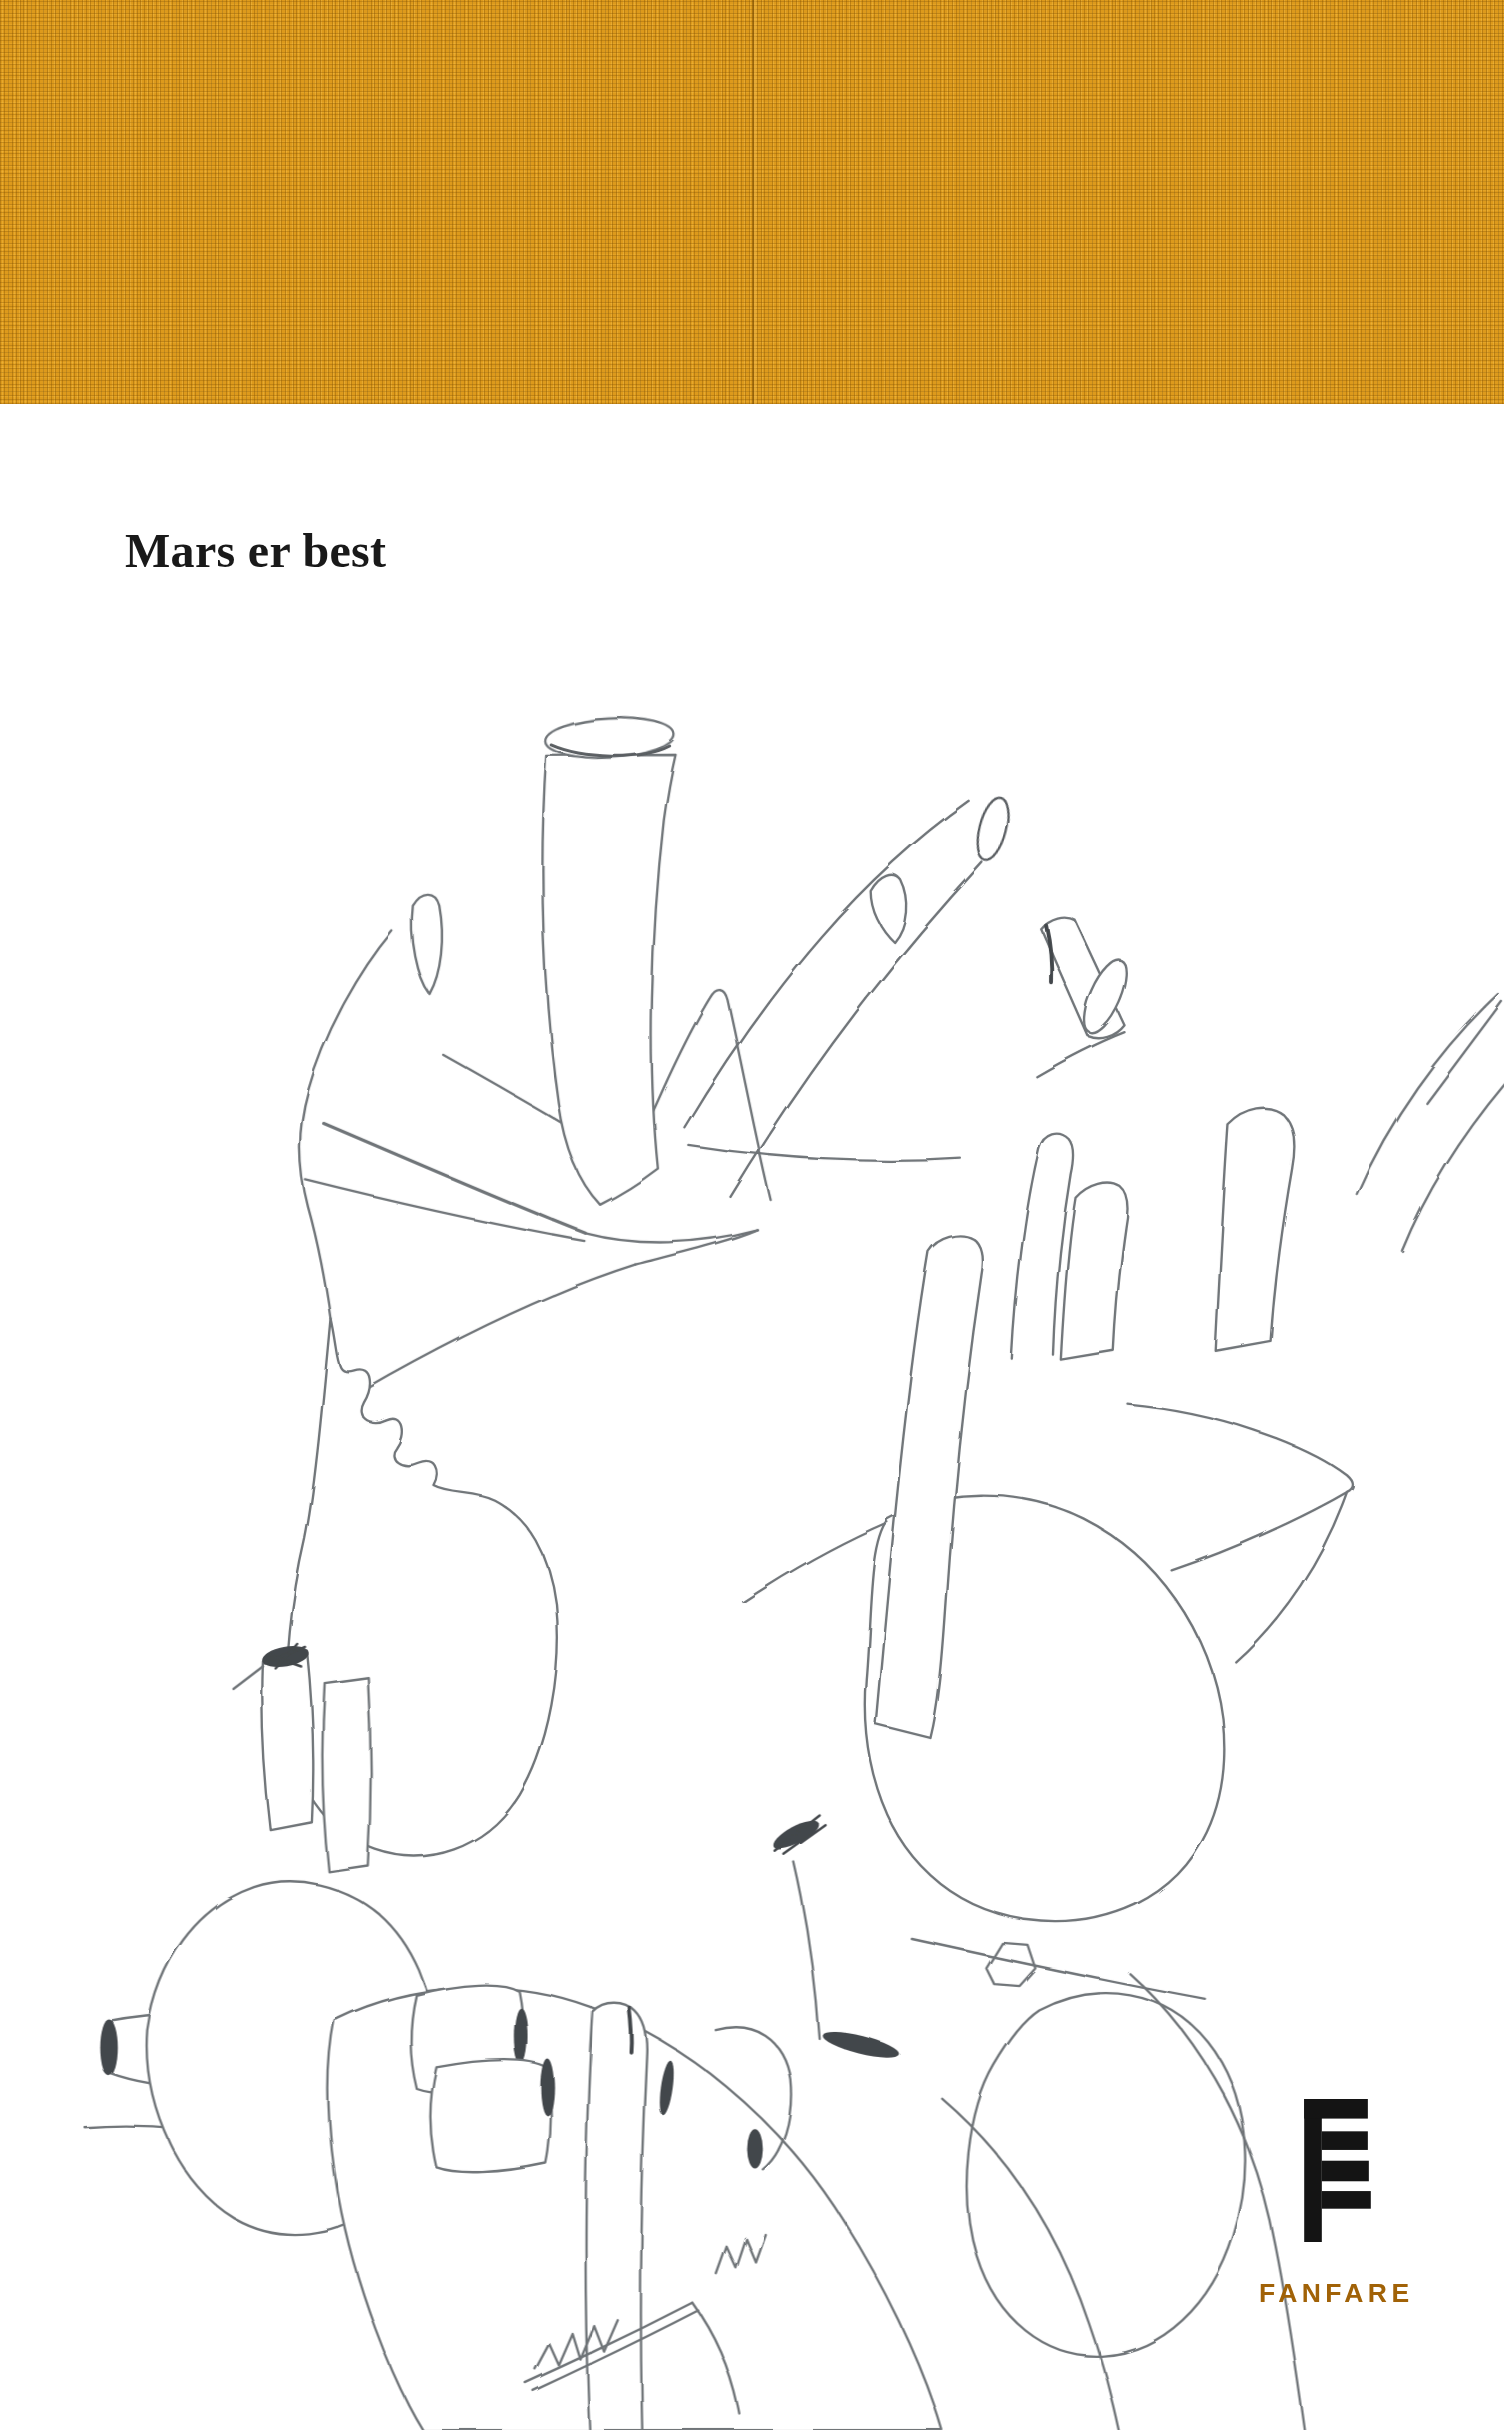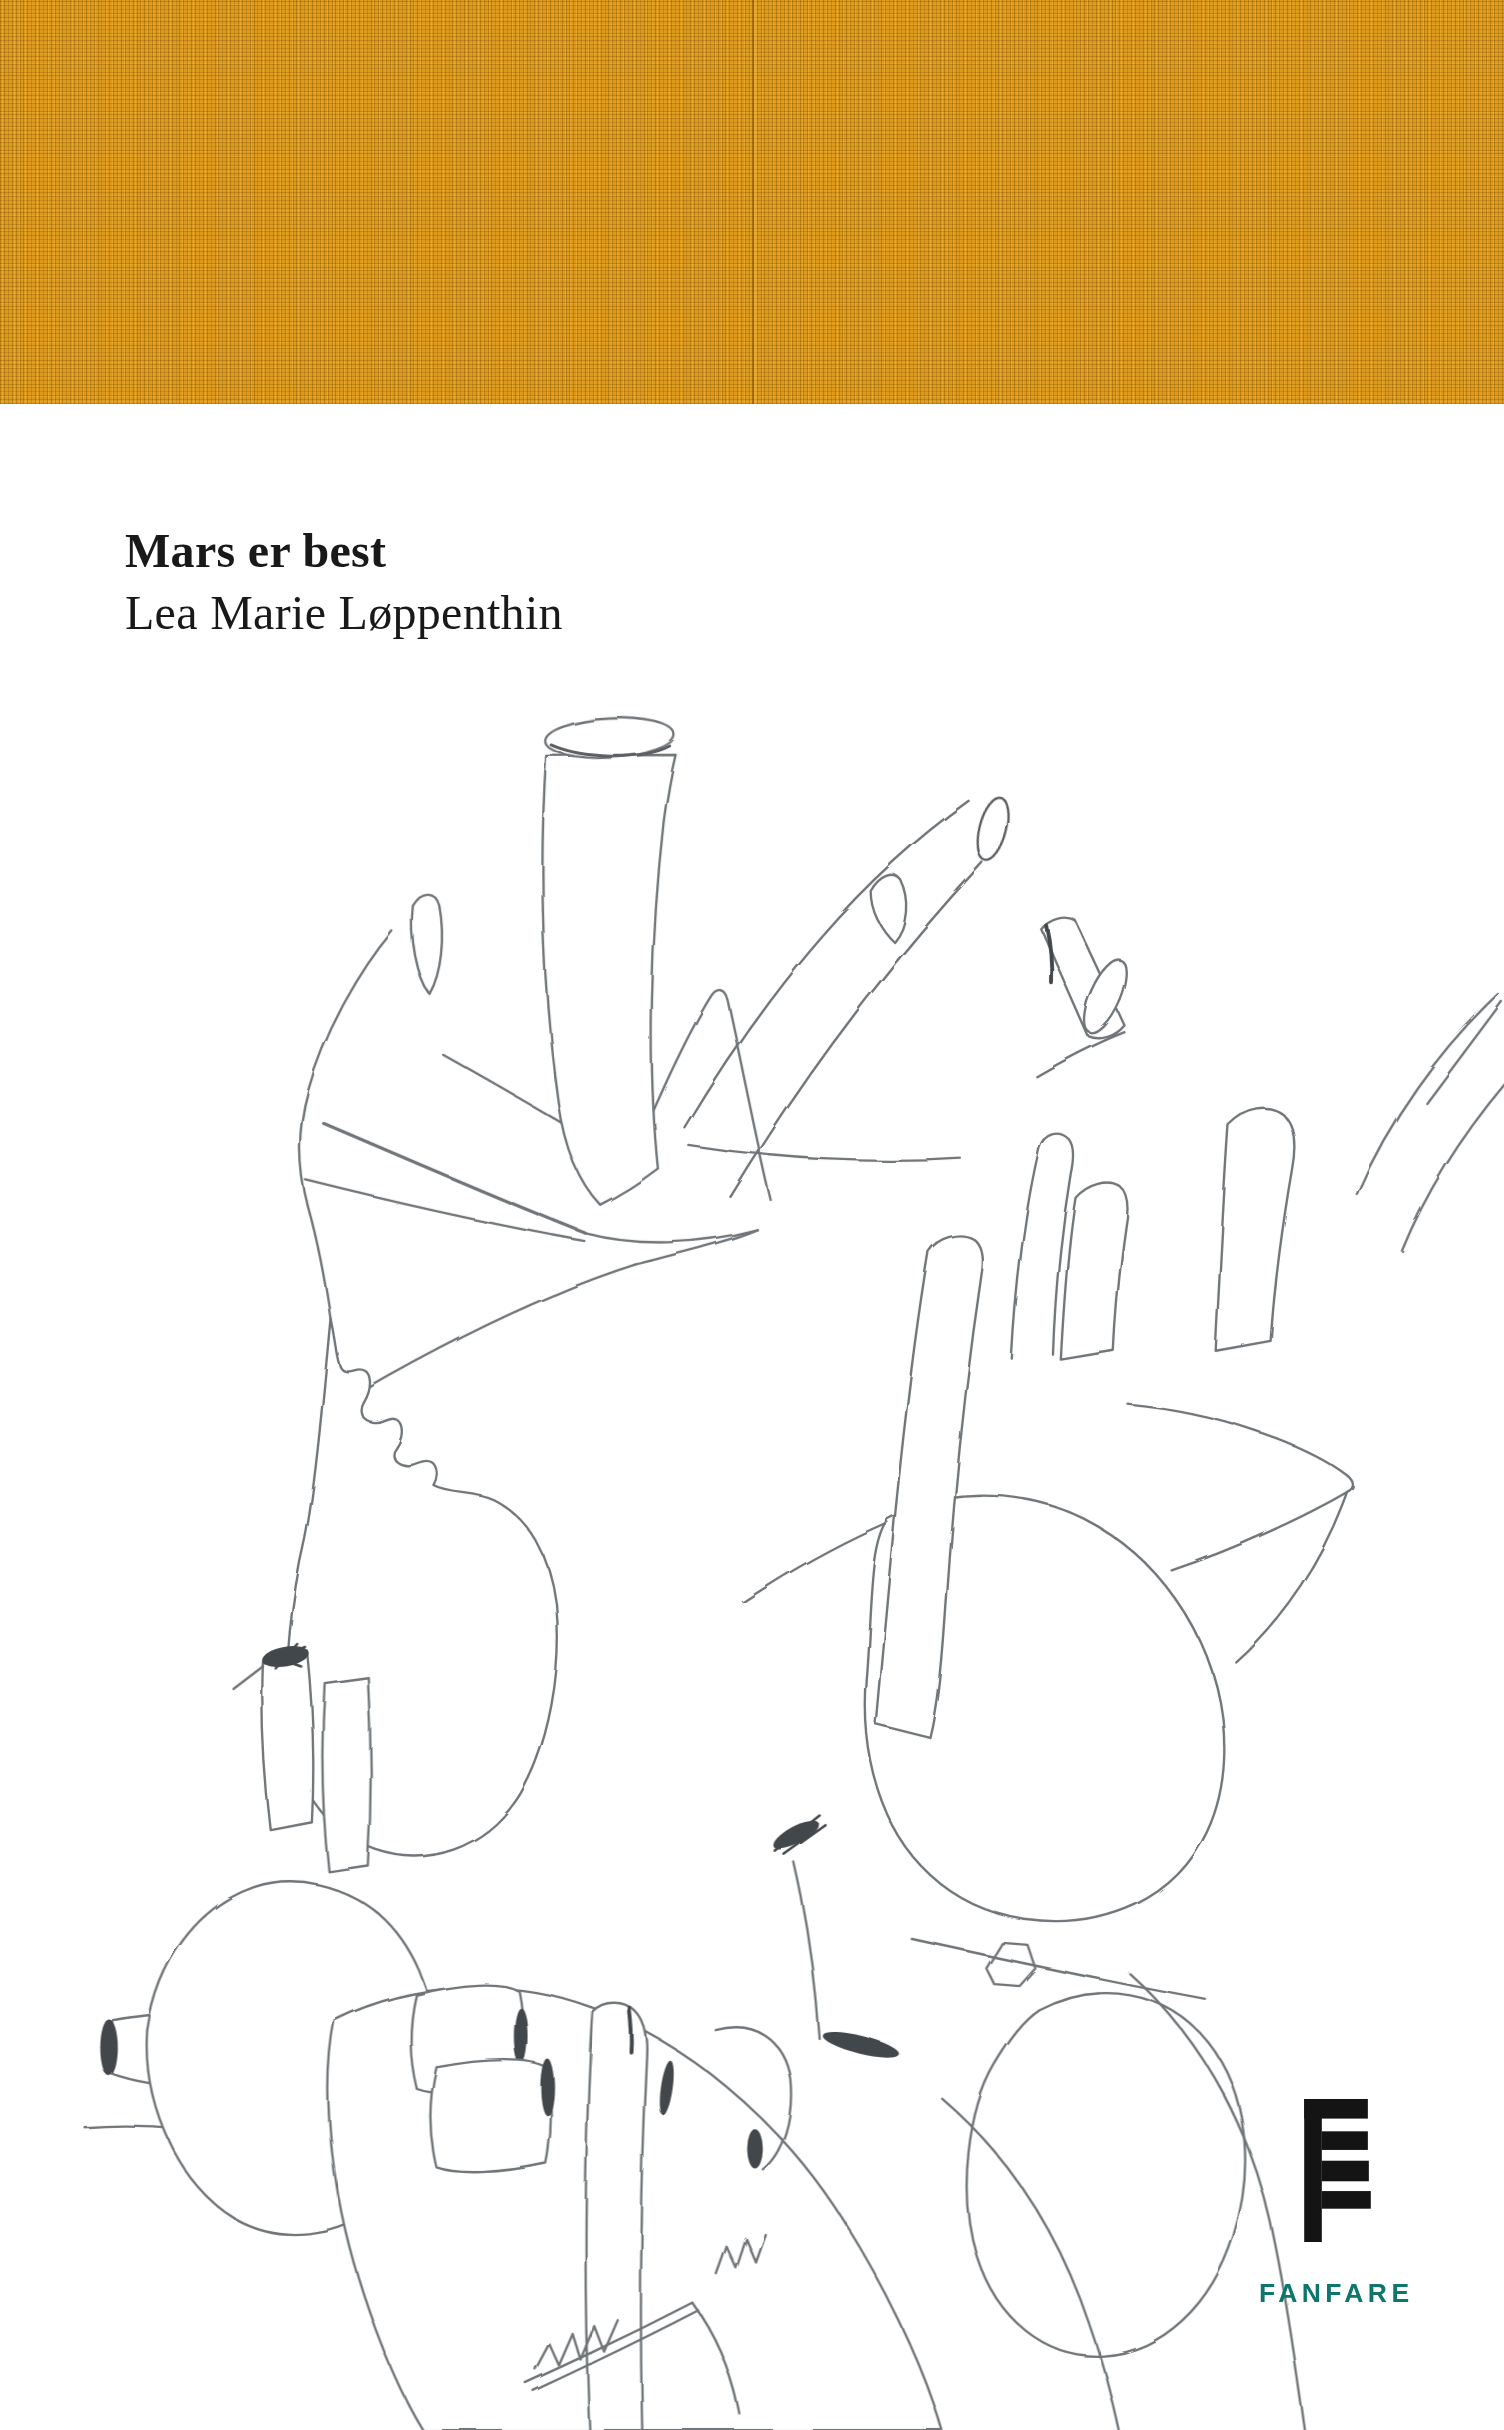--- a/index.html
+++ b/index.html
@@ -71,36 +71,35 @@
   .logo-mark rect { fill: #141414; }
   .wordmark {
     position: absolute;
     left: 1259px;
     top: 2278px;
     width: 196px;
     font-family: "Liberation Sans", "DejaVu Sans", sans-serif;
     font-weight: 700;
     font-size: 26.5px;
     letter-spacing: 4.4px;
-    color: #0f766e;
+    color: #a16207;
   }
 </style>
 </head>
 <body>
 
 <div class="cover">
 
   <div class="band">
     <div class="band-seam"></div>
   </div>
 
   <div class="title-row">
     <div class="title-left">
       <div class="book-title">Mars er best</div>
-      <div class="book-author">Lea Marie Løppenthin</div>
     </div>
   </div>
 
   <svg class="sketch" viewBox="0 0 1535 2480" xmlns="http://www.w3.org/2000/svg">
     <defs>
       <filter id="pencil" x="-4%" y="-4%" width="108%" height="108%">
         <feTurbulence type="fractalNoise" baseFrequency="0.013" numOctaves="2" seed="11" result="n"></feTurbulence>
         <feDisplacementMap in="SourceGraphic" in2="n" scale="5"></feDisplacementMap>
       </filter>
     </defs>

